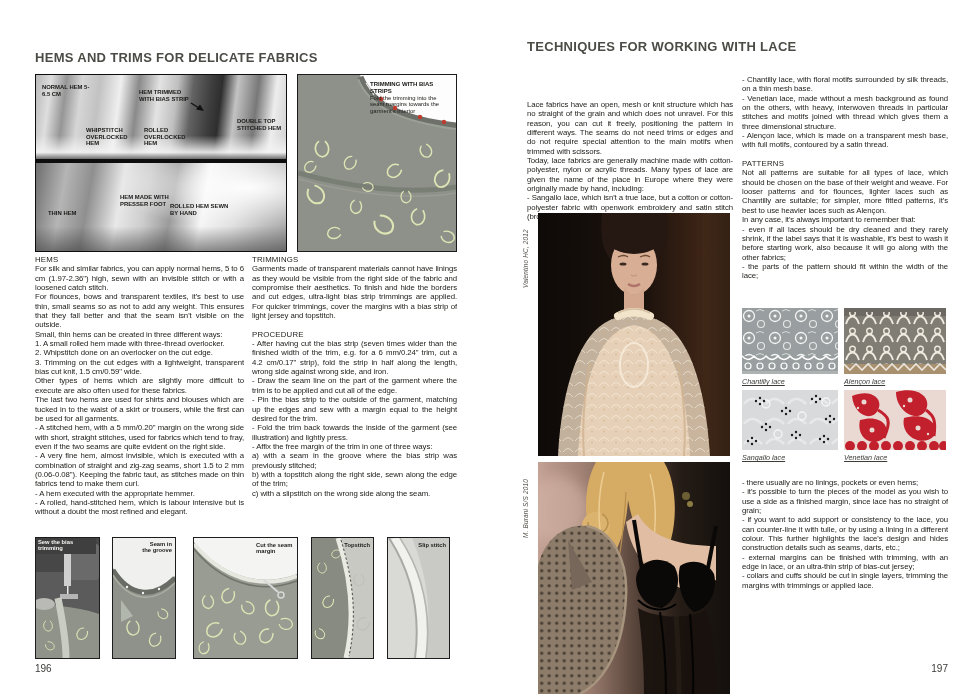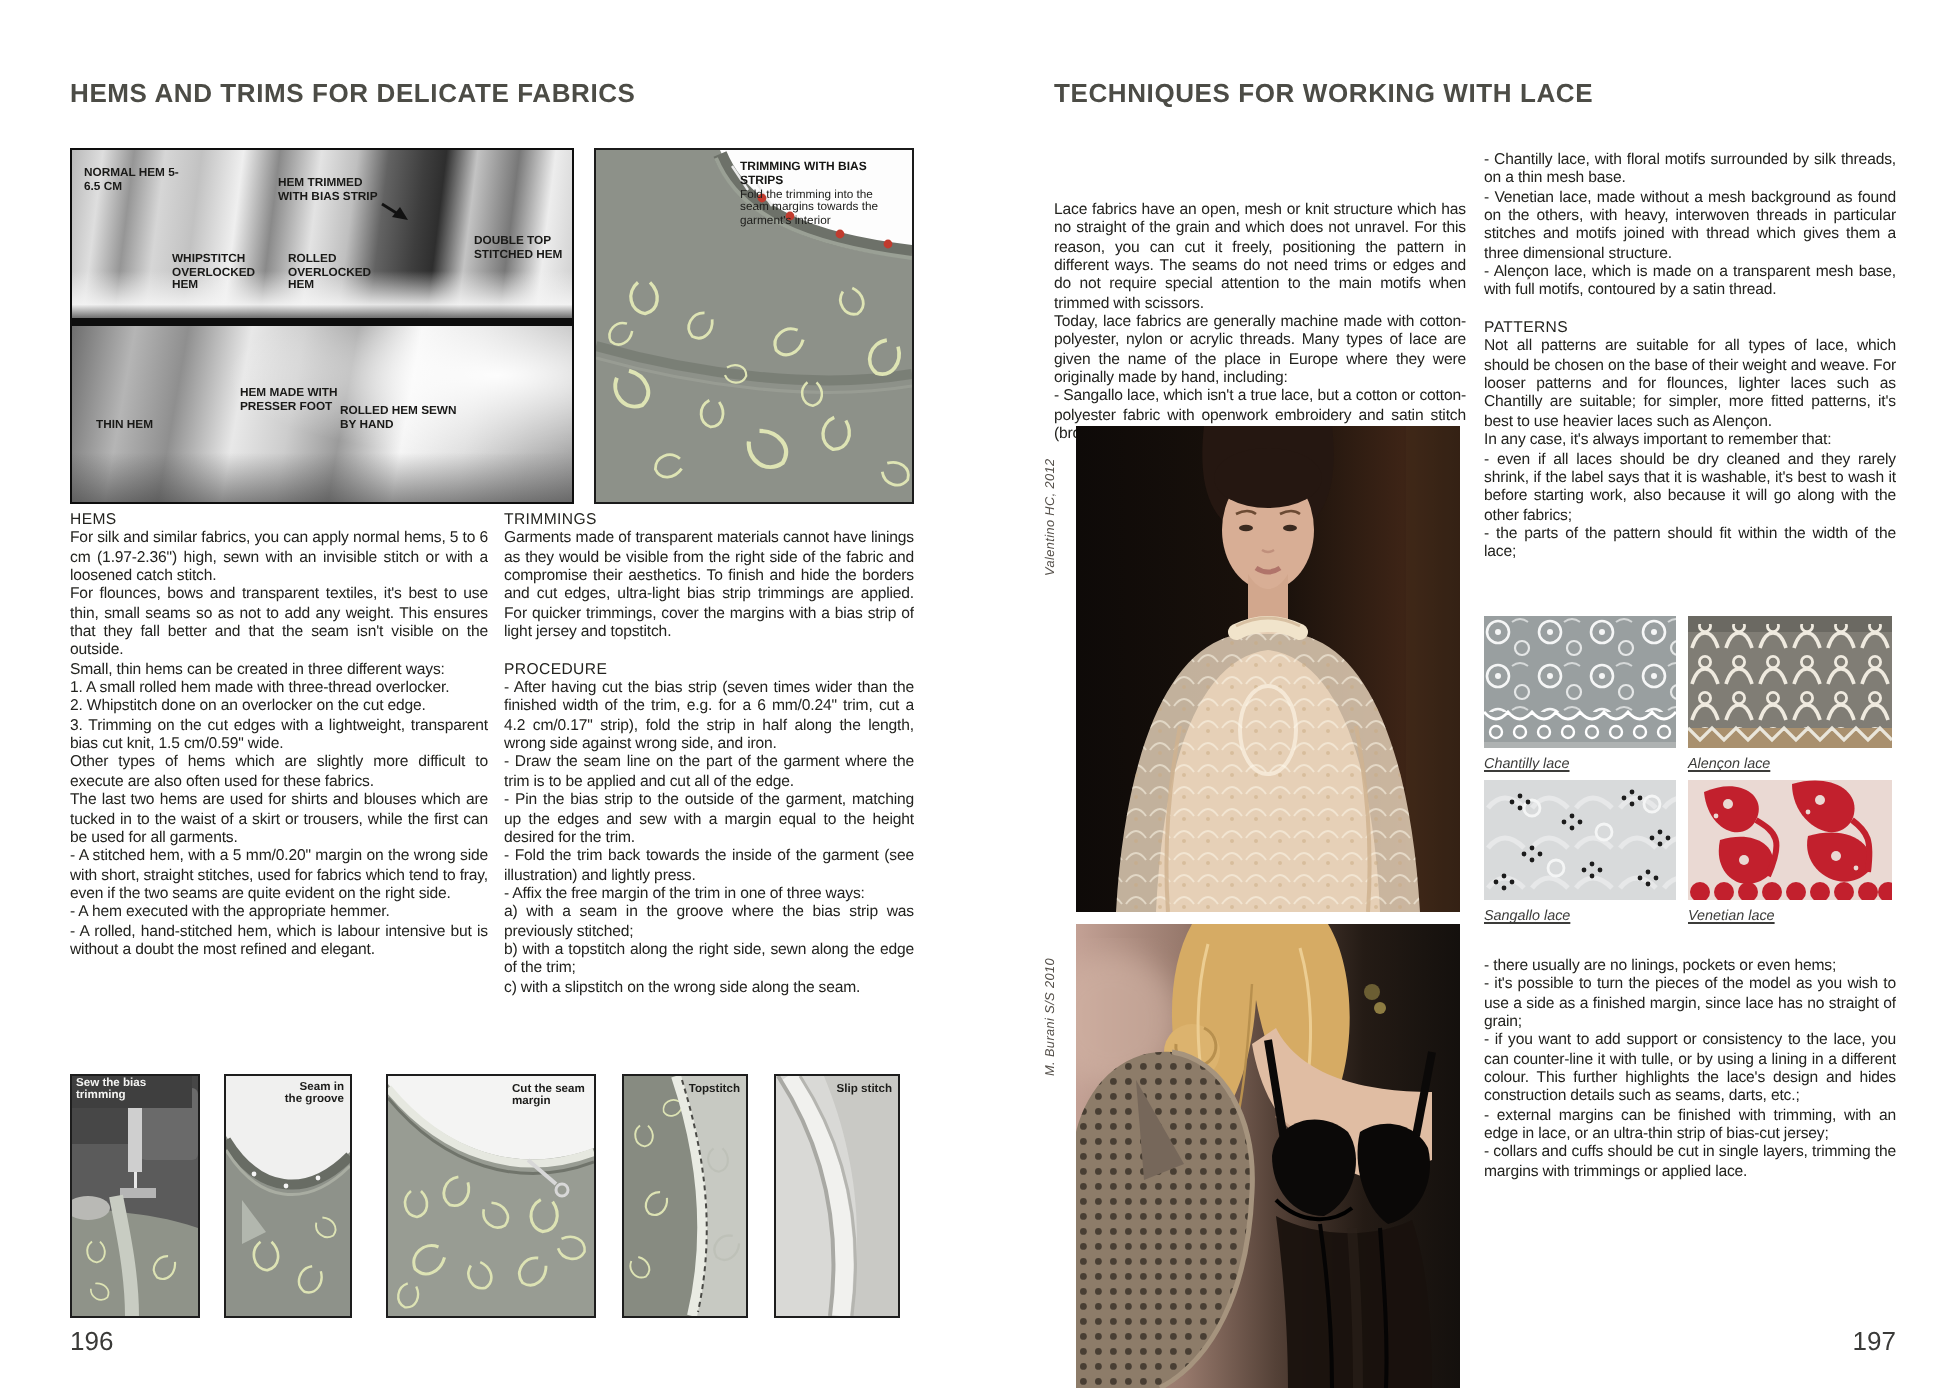--- a/index.html
+++ b/index.html
@@ -3,21 +3,21 @@
 <meta charset="utf-8">
 <style>
   html,body{margin:0;padding:0;background:#fff;}
   .spread{position:relative;width:980px;height:700px;background:#ffffff;overflow:hidden;
           font-family:"Liberation Sans",sans-serif;color:#23231f;}
   .ptitle{position:absolute;font-size:13px;line-height:15px;font-weight:bold;color:#4c4c46;letter-spacing:.3px;}
   .col{position:absolute;font-size:7.8px;line-height:9.35px;letter-spacing:-0.08px;text-align:justify;color:#23231f;overflow:hidden;}
   .col p{margin:0;}
   .heading{letter-spacing:.2px;}
   .gap{margin-top:9.35px;}
-  .pagenum{position:absolute;font-size:13px;color:#3a3a38;}
+  .pagenum{position:absolute;font-size:10px;color:#3a3a38;}
   
   .figA{position:absolute;left:35px;top:74px;width:252px;height:178px;background:#0d0d0d;}
   .figA .panel{position:absolute;left:1px;right:1px;overflow:hidden;}
   .figA-top{top:1px;height:84px;
     background:linear-gradient(to bottom,rgba(255,255,255,0) 72%,rgba(244,244,244,.9) 92%,#6e6e6e 100%),
     linear-gradient(97deg,#b9b9b9 0%,#dedede 6%,#969696 12%,#d6d6d6 18%,#c2c2c2 25%,#efefef 33%,#8a8a8a 40%,#e3e3e3 48%,#bfbfbf 55%,#636363 61%,#3e3e3e 68%,#2e2e2e 72%,#c3c3c3 78%,#787878 86%,#ededed 93%,#cfcfcf 100%);}
   .figA-bot{bottom:1px;height:88px;
     background:linear-gradient(to bottom,transparent 72%,rgba(55,55,55,.55) 100%),
     radial-gradient(ellipse at 85% 28%,rgba(255,255,255,.95) 0%,rgba(255,255,255,0) 45%),
     linear-gradient(100deg,#6e6e6e 0%,#b5b5b5 12%,#8f8f8f 22%,#e8e8e8 34%,#cdcdcd 44%,#9b9b9b 54%,#f5f5f5 66%,#dfdfdf 78%,#bdbdbd 90%,#a5a5a5 100%);}
@@ -37,21 +37,21 @@
   .credit{position:absolute;writing-mode:vertical-rl;transform:rotate(180deg);font-size:6.4px;font-style:italic;color:#55504a;letter-spacing:.2px;white-space:nowrap;}
   
   .swatch{position:absolute;overflow:hidden;}
   .sw-cap{position:absolute;font-size:7.2px;font-style:italic;color:#3c3c3a;text-decoration:underline;}
 </style>
 </head>
 <body>
 
 <div class="spread">
 
-  <div class="ptitle" style="left:35px;top:39px;width:440px;">HEMS AND TRIMS FOR DELICATE FABRICS</div>
+  <div class="ptitle" style="left:35px;top:50px;width:440px;">HEMS AND TRIMS FOR DELICATE FABRICS</div>
 
   <div class="figA">
     <div class="panel figA-top">
       <span class="lbl" style="left:6px;top:9px;width:48px;">NORMAL HEM 5-6.5 CM</span>
       <span class="lbl" style="left:103px;top:14px;width:56px;">HEM TRIMMED WITH BIAS STRIP</span>
       <span style="position:absolute;left:154px;top:24px;">
         <svg width="16" height="13" viewBox="0 0 16 13">
             <path d="M1,3 L9,8" stroke="#111" stroke-width="1.4" fill="none"></path>
             <polygon points="14,11 6,9.5 10,4.5" fill="#111"></polygon>
           </svg>
@@ -113,20 +113,21 @@
     <div class="heading">HEMS</div>
     <p>For silk and similar fabrics, you can apply normal hems, 5 to 6 cm (1.97-2.36") high, sewn with an invisible stitch or with a loosened catch stitch.</p>
     <p>For flounces, bows and transparent textiles, it's best to use thin, small seams so as not to add any weight. This ensures that they fall better and that the seam isn't visible on the outside.</p>
     <p>Small, thin hems can be created in three different ways:</p>
     <p>1. A small rolled hem made with three-thread overlocker.</p>
     <p>2. Whipstitch done on an overlocker on the cut edge.</p>
     <p>3. Trimming on the cut edges with a lightweight, transparent bias cut knit, 1.5 cm/0.59" wide.</p>
     <p>Other types of hems which are slightly more difficult to execute are also often used for these fabrics.</p>
     <p>The last two hems are used for shirts and blouses which are tucked in to the waist of a skirt or trousers, while the first can be used for all garments.</p>
     <p>- A stitched hem, with a 5 mm/0.20" margin on the wrong side with short, straight stitches, used for fabrics which tend to fray, even if the two seams are quite evident on the right side.</p>
+    <p>- A very fine hem, almost invisible, which is executed with a combination of straight and zig-zag seams, short 1.5 to 2 mm (0.06-0.08"). Keeping the fabric taut, as stitches made on thin fabrics tend to make them curl.</p>
     <p>- A hem executed with the appropriate hemmer.</p>
     <p>- A rolled, hand-stitched hem, which is labour intensive but is without a doubt the most refined and elegant.</p>
   </div>
 
   <div class="col" style="left:252px;top:255px;width:205px;height:282px;">
     <div class="heading">TRIMMINGS</div>
     <p>Garments made of transparent materials cannot have linings as they would be visible from the right side of the fabric and compromise their aesthetics. To finish and hide the borders and cut edges, ultra-light bias strip trimmings are applied. For quicker trimmings, cover the margins with a bias strip of light jersey and topstitch.</p>
     <div class="heading gap">PROCEDURE</div>
     <p>- After having cut the bias strip (seven times wider than the finished width of the trim, e.g. for a 6 mm/0.24" trim, cut a 4.2 cm/0.17" strip), fold the strip in half along the length, wrong side against wrong side, and iron.</p>
     <p>- Draw the seam line on the part of the garment where the trim is to be applied and cut all of the edge.</p>

